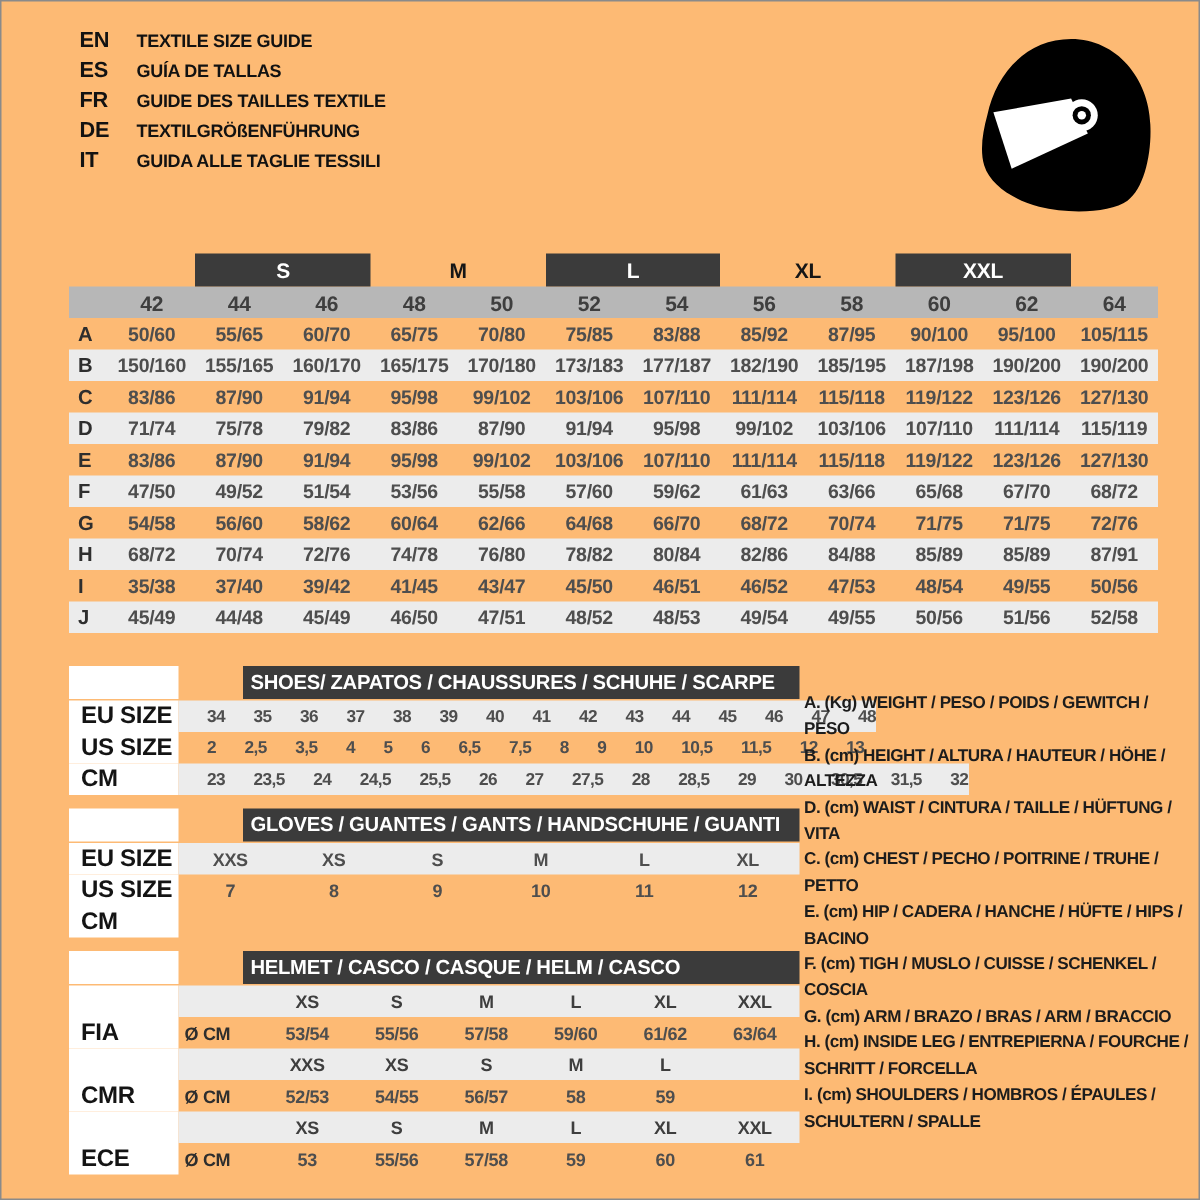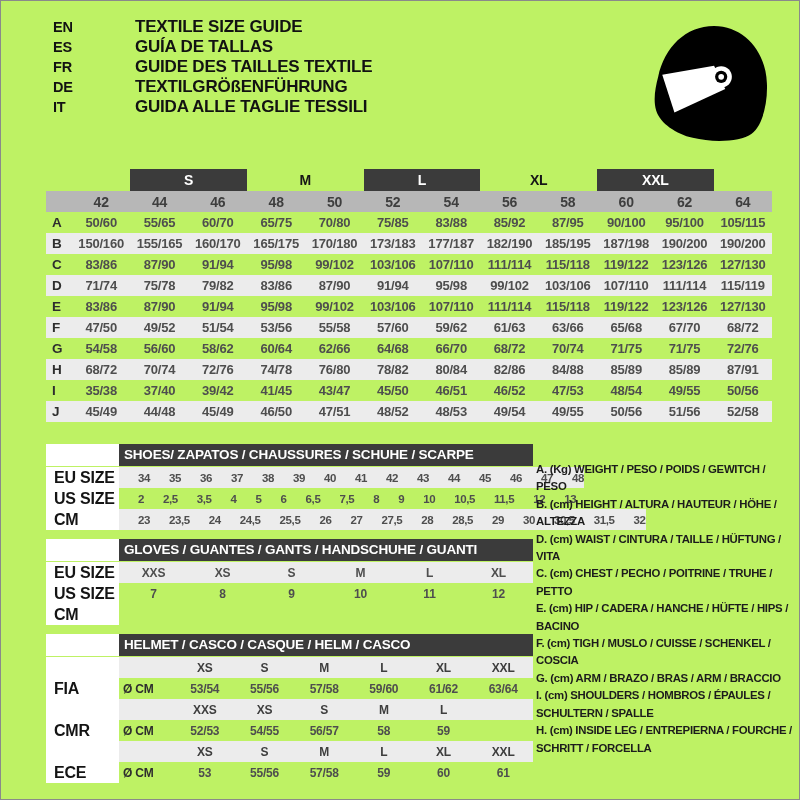--- a/index.html
+++ b/index.html
@@ -1,26 +1,26 @@
 <!DOCTYPE html>
 <html><head>
 <meta charset="utf-8">
 <style>
   html,body{margin:0;padding:0;background:#fff;}
   .page{
     position:relative;width:798px;height:798px;
-    border:1px solid #8a8a8a;background:#bef264;overflow:hidden;
+    border:1px solid #8a8a8a;background:#fdba74;overflow:hidden;
     font-family:"Liberation Sans","DejaVu Sans",sans-serif;
     letter-spacing:-0.2px;
   }
   
   .langs{position:absolute;left:52px;top:16px;}
   .langRow{display:flex;height:20px;align-items:center;}
   .langCode{width:38px;font-size:14.5px;font-weight:700;color:#121212;}
-  .langTitle{font-size:17px;font-weight:700;color:#121212;margin-left:44px;}
+  .langTitle{font-size:12px;font-weight:700;color:#121212;}
   .helmetIcon{position:absolute;left:646px;top:20px;width:126px;height:128px;}
   
   .sizeTable{position:absolute;left:45px;top:167px;width:726px;}
   .groupRow,.bandRow,.dataRow{
     display:grid;grid-template-columns:26px repeat(12,1fr);align-items:center;
   }
   .groupRow{height:23px;}
   .gcell{height:22px;line-height:22px;text-align:center;font-size:14px;font-weight:700;}
   .gc-s  {grid-column:3 / span 2;}
   .gc-m  {grid-column:5 / span 2;}
@@ -31,21 +31,21 @@
   .gplain{color:#161616;}
   .bandRow{height:21px;background:#b7b7b7;}
   .bandRow .cell{font-size:14px;font-weight:700;color:#3e3e3e;text-align:center;}
   .dataRow{height:21px;}
   .rows .dataRow:nth-of-type(even){background:#ececec;}
   .dataRow .cell{font-size:13px;font-weight:700;color:#4e4e4e;text-align:center;white-space:nowrap;}
   .dataRow .lbl,.bandRow .lbl{text-align:left;padding-left:6px;font-size:13.5px;font-weight:700;color:#2e2e2e;}
   
   .lowerLeft{position:absolute;left:45px;top:443px;width:487px;}
   .subTable{margin-bottom:9px;}
-  .subHeaderRow{display:flex;height:22px;margin-bottom:1px;}
+  .subHeaderRow{display:flex;height:22px;margin-bottom:1px;gap:43px;}
   .outLbl{width:73px;flex:0 0 73px;font-size:16px;font-weight:700;color:#141414;
           display:flex;align-items:center;padding-left:8px;box-sizing:border-box;background:#fff;}
   .darkBar{flex:1;background:#3b3b3b;color:#fff;font-size:13.5px;font-weight:700;
            line-height:22px;padding-left:5px;white-space:nowrap;}
   .subRow{display:flex;height:21px;}
   .subBody{flex:1;display:grid;align-items:center;}
   .cols15{grid-template-columns:repeat(15,1fr);}
   .cols6{grid-template-columns:repeat(6,1fr);}
   .helmetCols{grid-template-columns:56px repeat(6,1fr);}
   .subBody span{text-align:center;font-size:12px;font-weight:700;color:#4e4e4e;white-space:nowrap;}
@@ -500,19 +500,19 @@
       <div class="legendItem">D. (cm) WAIST / CINTURA / TAILLE / HÜFTUNG / VITA</div>
 
       <div class="legendItem">C. (cm) CHEST / PECHO / POITRINE / TRUHE / PETTO</div>
 
       <div class="legendItem">E. (cm) HIP / CADERA / HANCHE / HÜFTE / HIPS / BACINO</div>
 
       <div class="legendItem">F. (cm) TIGH / MUSLO / CUISSE / SCHENKEL / COSCIA</div>
 
       <div class="legendItem">G. (cm) ARM / BRAZO / BRAS / ARM / BRACCIO</div>
 
+      <div class="legendItem">H. (cm) INSIDE LEG / ENTREPIERNA / FOURCHE / SCHRITT / FORCELLA</div>
+
       <div class="legendItem">I. (cm) SHOULDERS / HOMBROS / ÉPAULES / SCHULTERN / SPALLE</div>
 
-      <div class="legendItem">H. (cm) INSIDE LEG / ENTREPIERNA / FOURCHE / SCHRITT / FORCELLA</div>
-
     </div>
 
 </div>
 
 </body></html>

